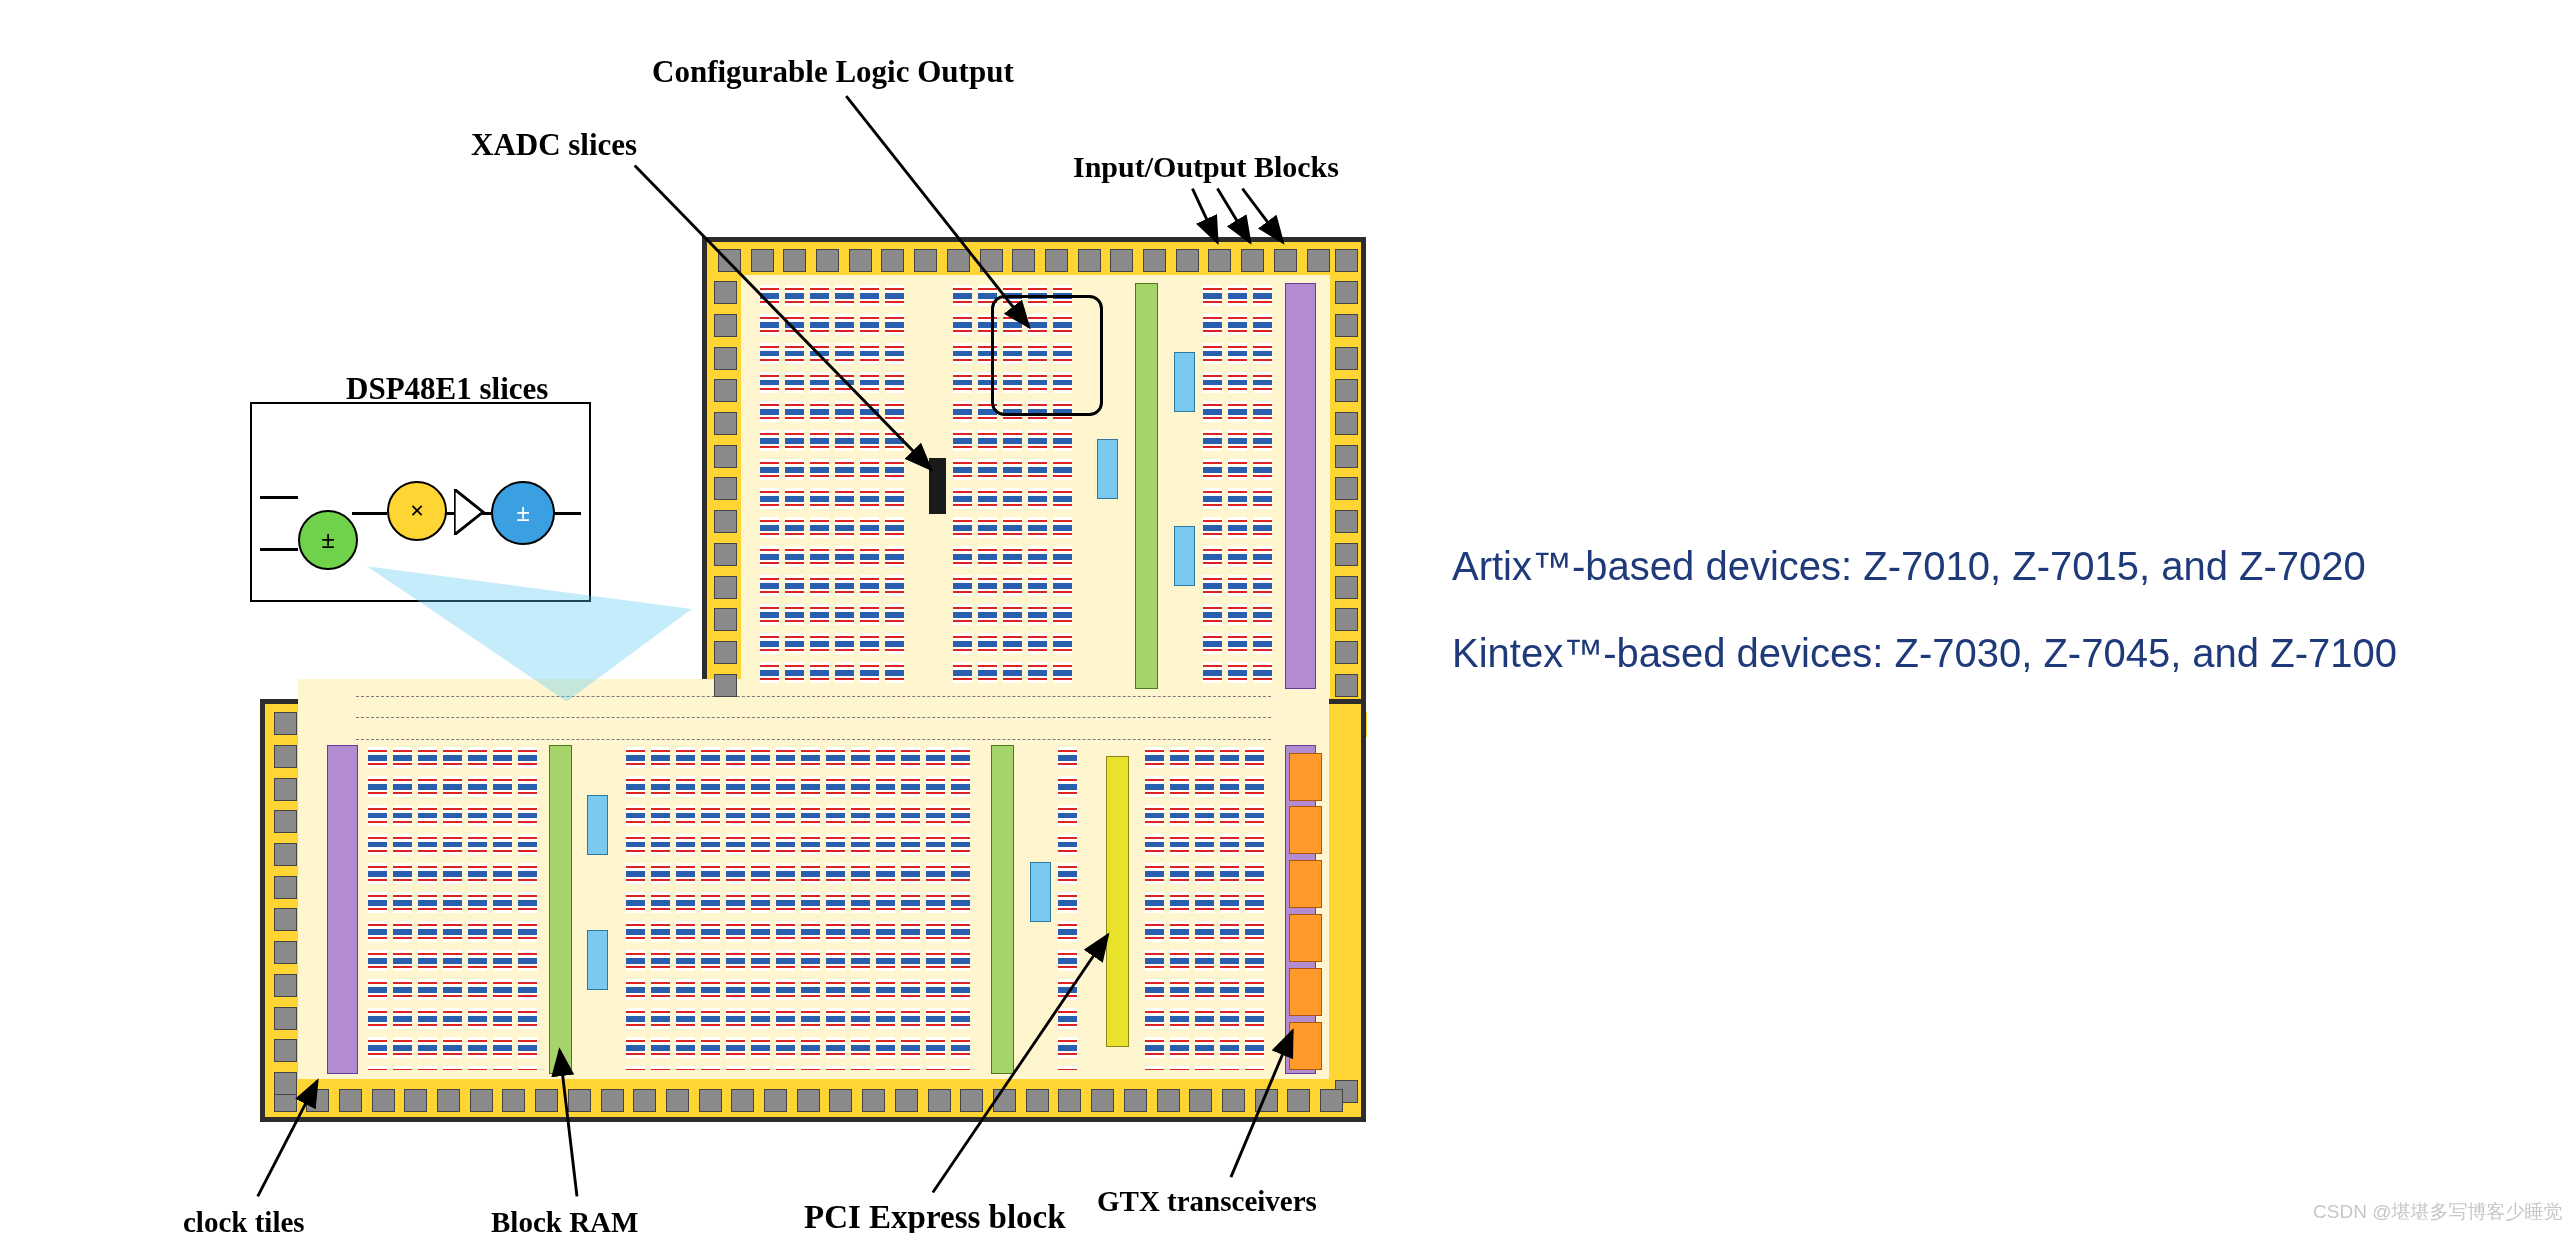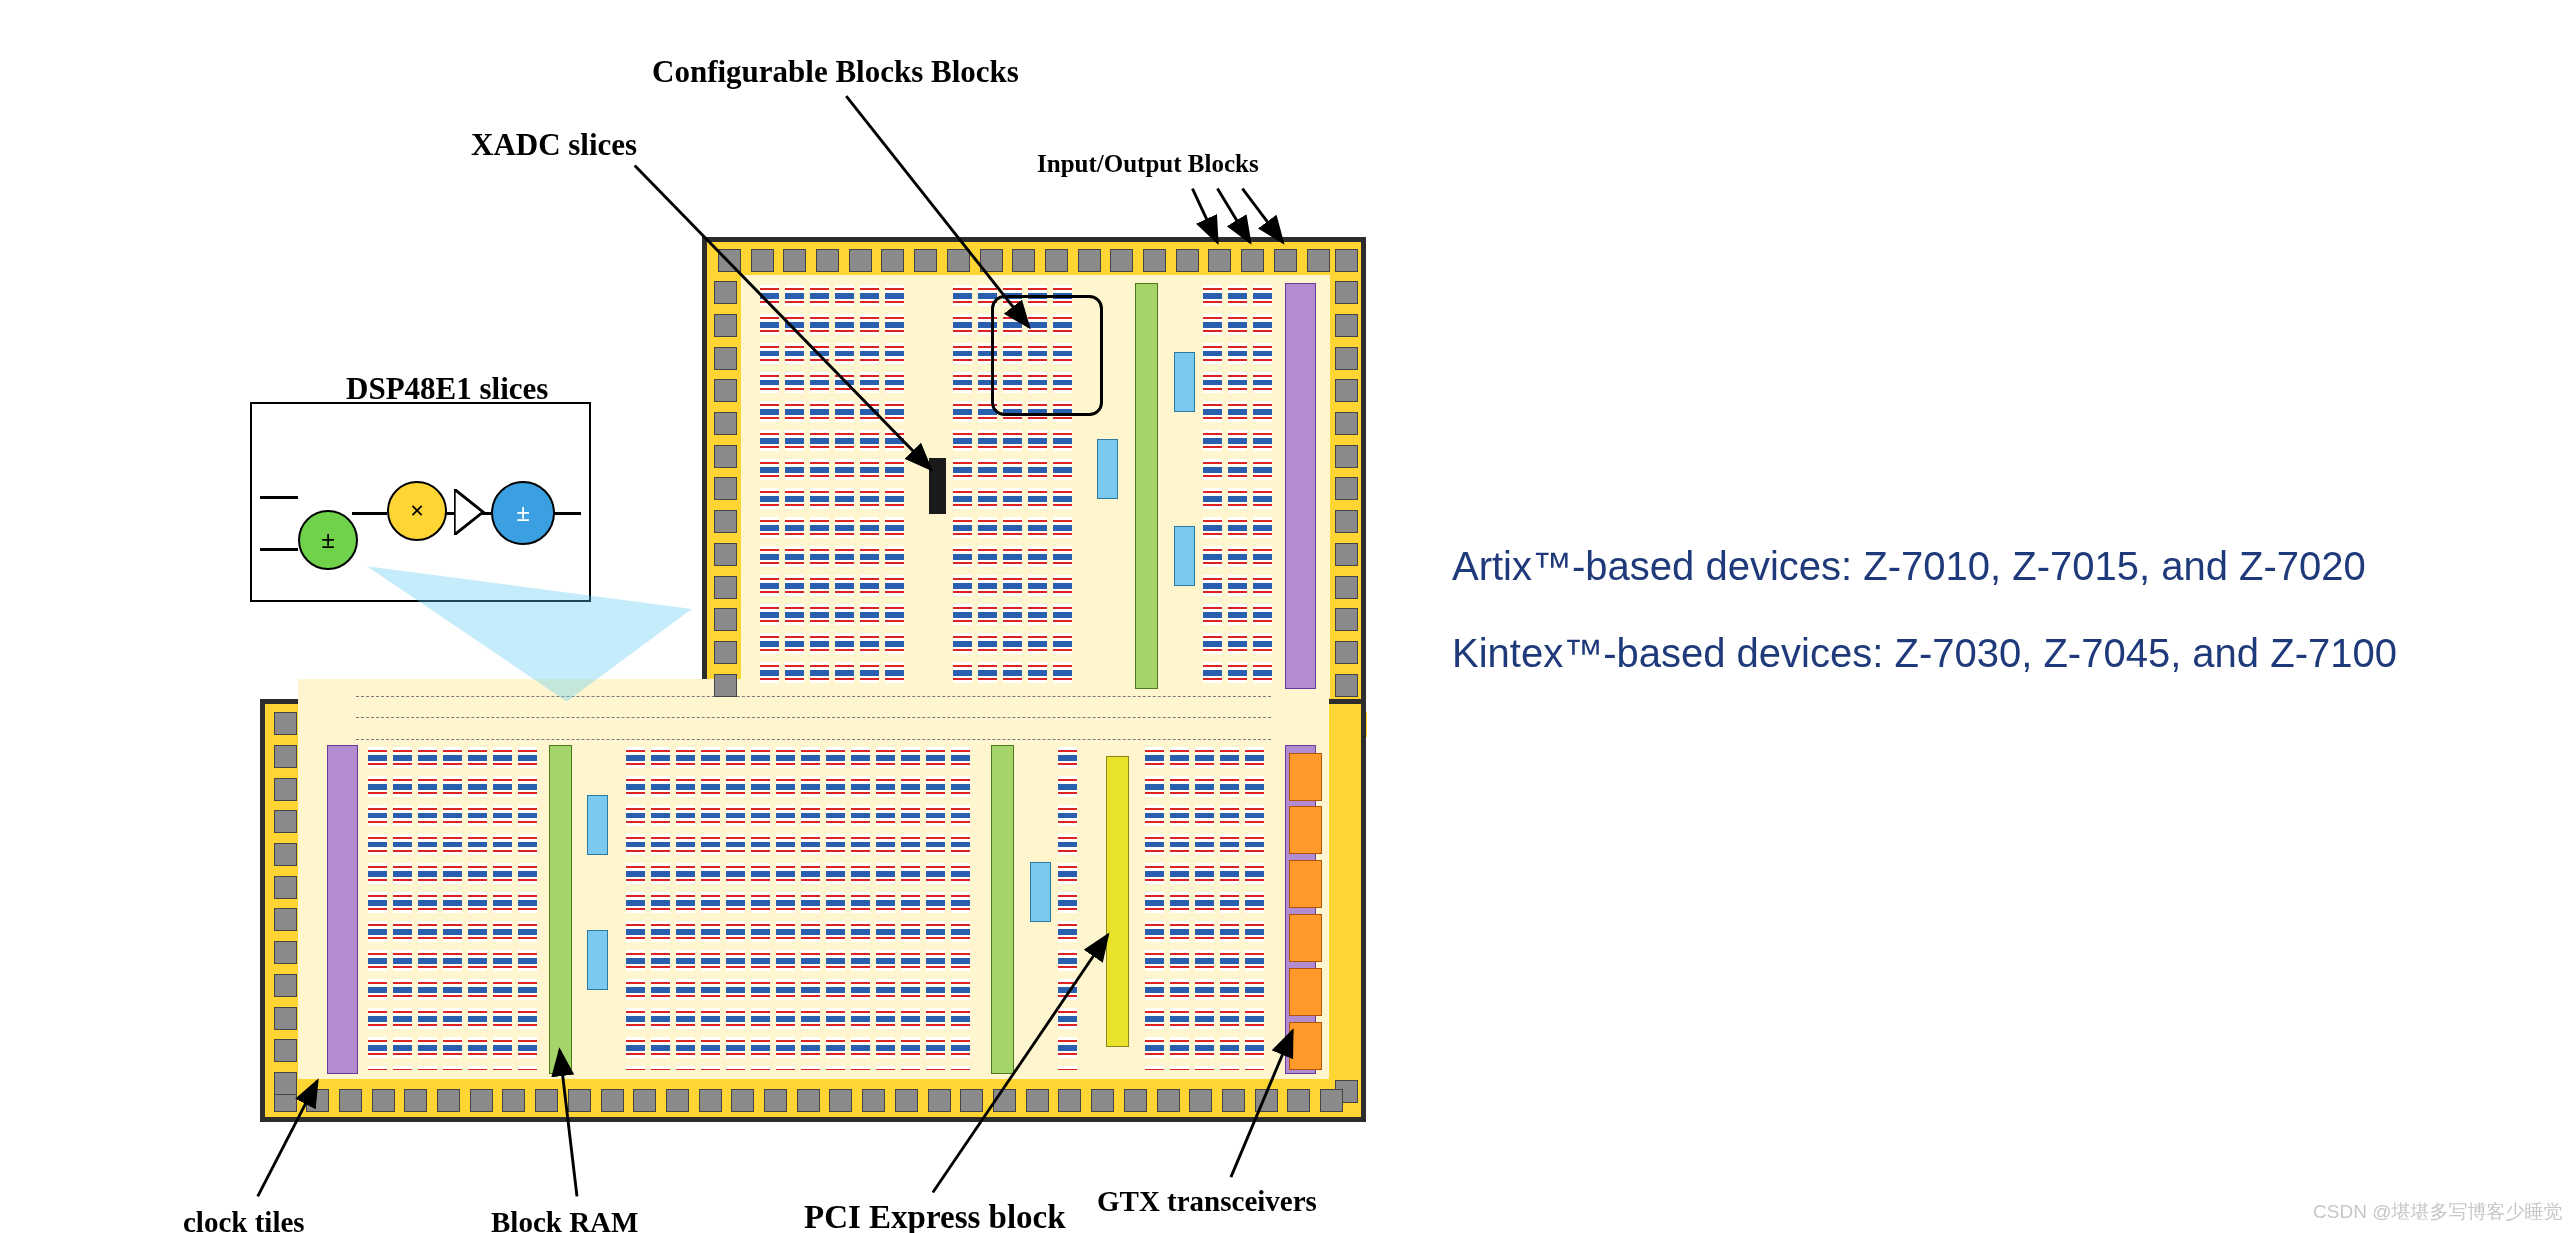--- a/index.html
+++ b/index.html
@@ -58,23 +58,23 @@
   .dsp-add1{left:46px;top:106px;width:56px;height:56px;background:#6fd24a;}
   .dsp-mul {left:135px;top:77px;width:56px;height:56px;background:#ffd533;}
   .dsp-add2{left:239px;top:77px;width:60px;height:60px;background:#3aa0e2;color:#fff;}
   .dsp-wire{position:absolute;background:#000;}
 </style>
 </head>
 <body>
 
 <div class="stage" data-name="diagram-stage">
 
-  <div class="lbl" style="left:652px;top:54px;font-size:31px;" data-name="label-clb">Configurable Blocks Blocks</div>
+  <div class="lbl" style="left:652px;top:54px;font-size:31px;" data-name="label-clb">Configurable Logic Output</div>
   <div class="lbl" style="left:471px;top:127px;font-size:31px;" data-name="label-xadc">XADC slices</div>
-  <div class="lbl" style="left:1037px;top:150px;font-size:25px;" data-name="label-iob">Input/Output Blocks</div>
+  <div class="lbl" style="left:1073px;top:150px;font-size:30px;" data-name="label-iob">Input/Output Blocks</div>
   <div class="lbl" style="left:346px;top:371px;font-size:31px;" data-name="label-dsp">DSP48E1 slices</div>
   <div class="lbl" style="left:183px;top:1206px;font-size:29px;" data-name="label-clock">clock tiles</div>
   <div class="lbl" style="left:491px;top:1206px;font-size:29px;" data-name="label-bram">Block RAM</div>
 
   <style></style>
   <div class="lbl" style="left:1097px;top:1185px;font-size:29px;" data-name="label-gtx">GTX transceivers</div>
 
   <style></style>
 
   <div class="lbl" style="left:804px;top:1199px;font-size:29px;" data-name="label-pcie-2"></div>

